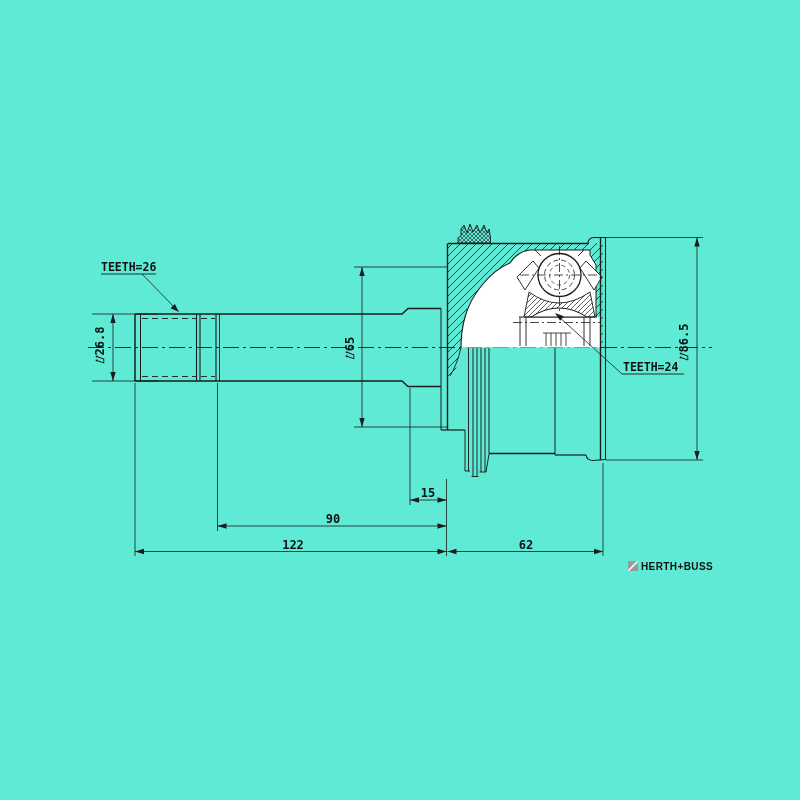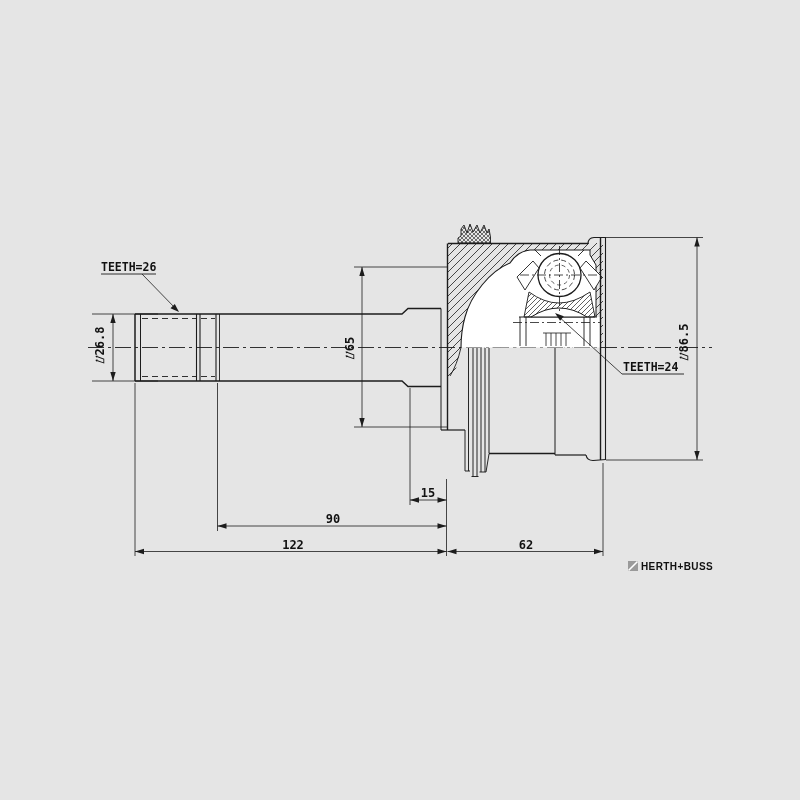--- a/index.html
+++ b/index.html
@@ -1,16 +1,16 @@
 <!DOCTYPE html>
 <html><head>
 <meta charset="utf-8">
 <style>
   html,body{margin:0;padding:0;background:#fff;}
-  .canvas{position:relative;width:800px;height:800px;background:#e5e5e5;overflow:hidden;
+  .canvas{position:relative;width:800px;height:800px;background:#5eead4;overflow:hidden;
           font-family:"DejaVu Sans Mono", monospace;}
   svg{position:absolute;left:0;top:0;}
   text{fill:#111;}
   .dimtxt{font-family:"DejaVu Sans Mono", monospace;font-weight:bold;font-size:12px;}
   .teethtxt{font-family:"DejaVu Sans Mono", monospace;font-weight:bold;font-size:11.5px;}
   .logotxt{font-family:"Liberation Sans", sans-serif;font-weight:bold;font-size:10px;
            letter-spacing:0.4px;}
 </style>
 </head>
 <body>

